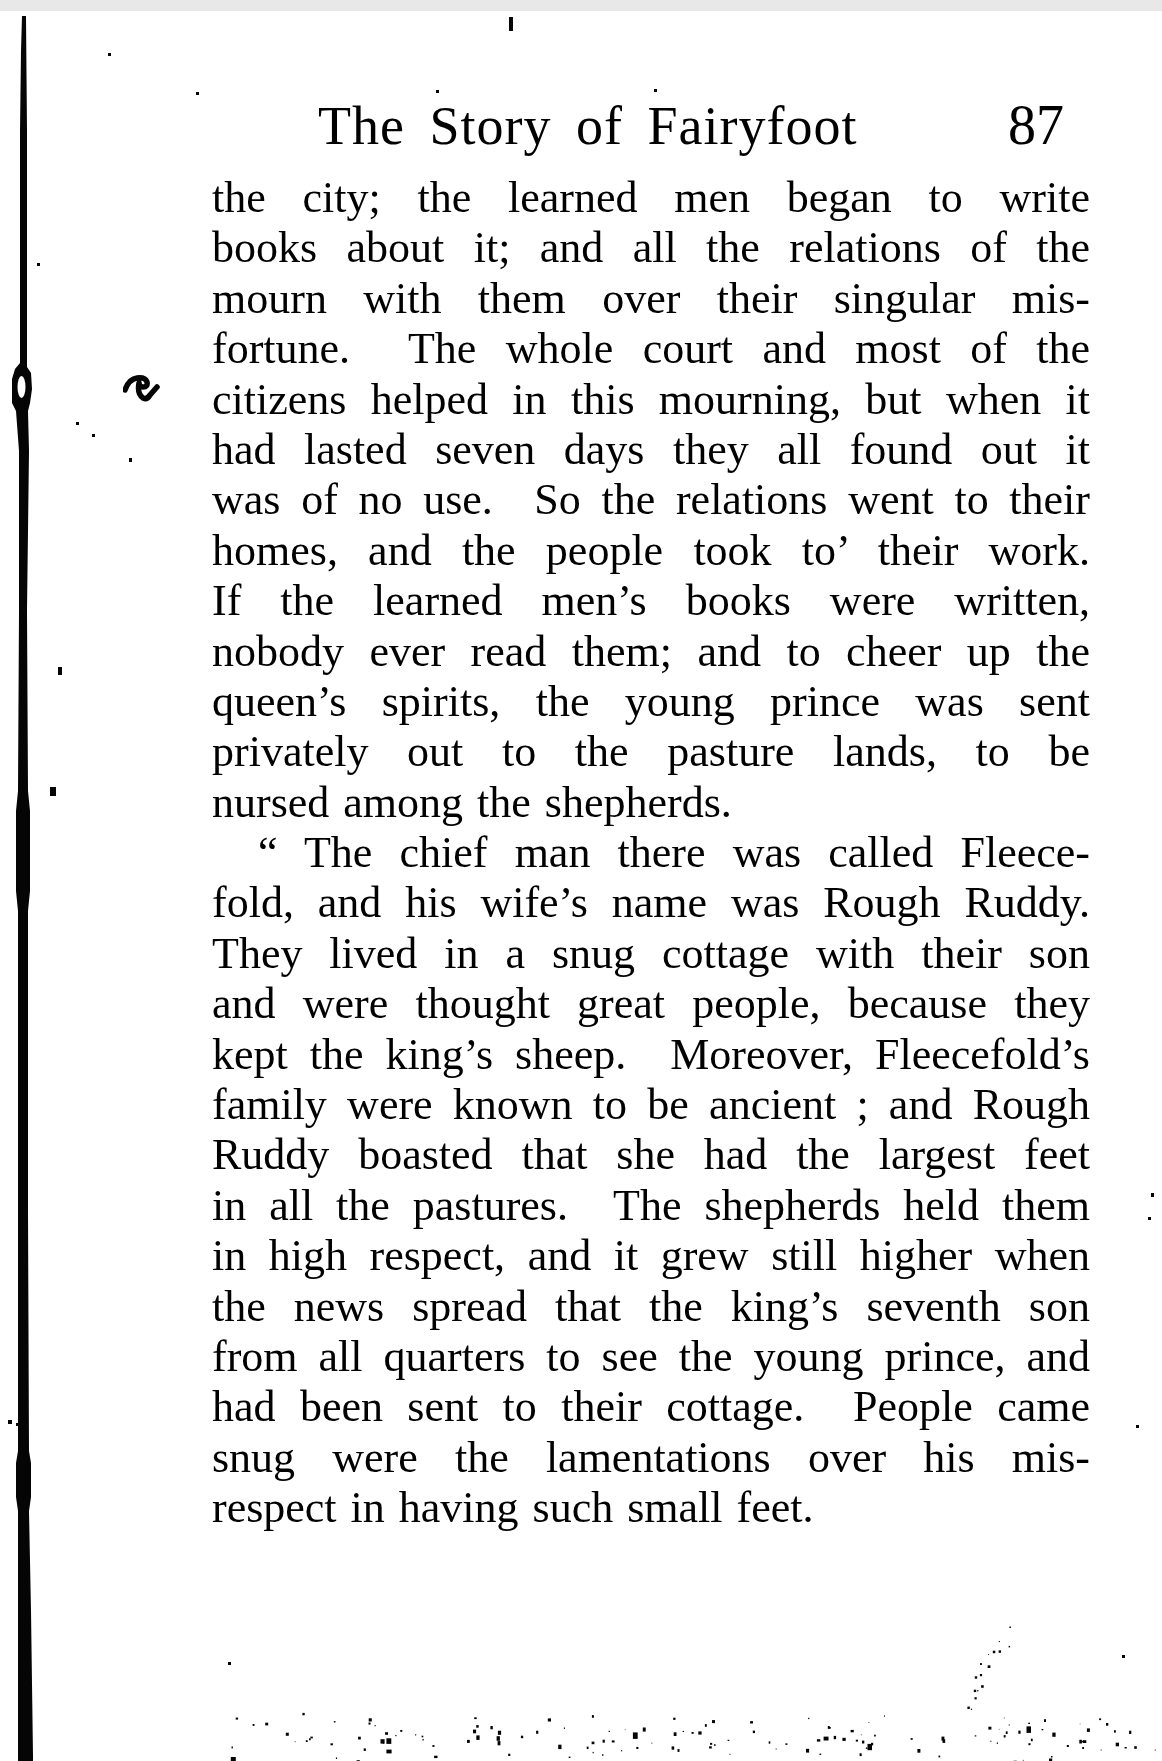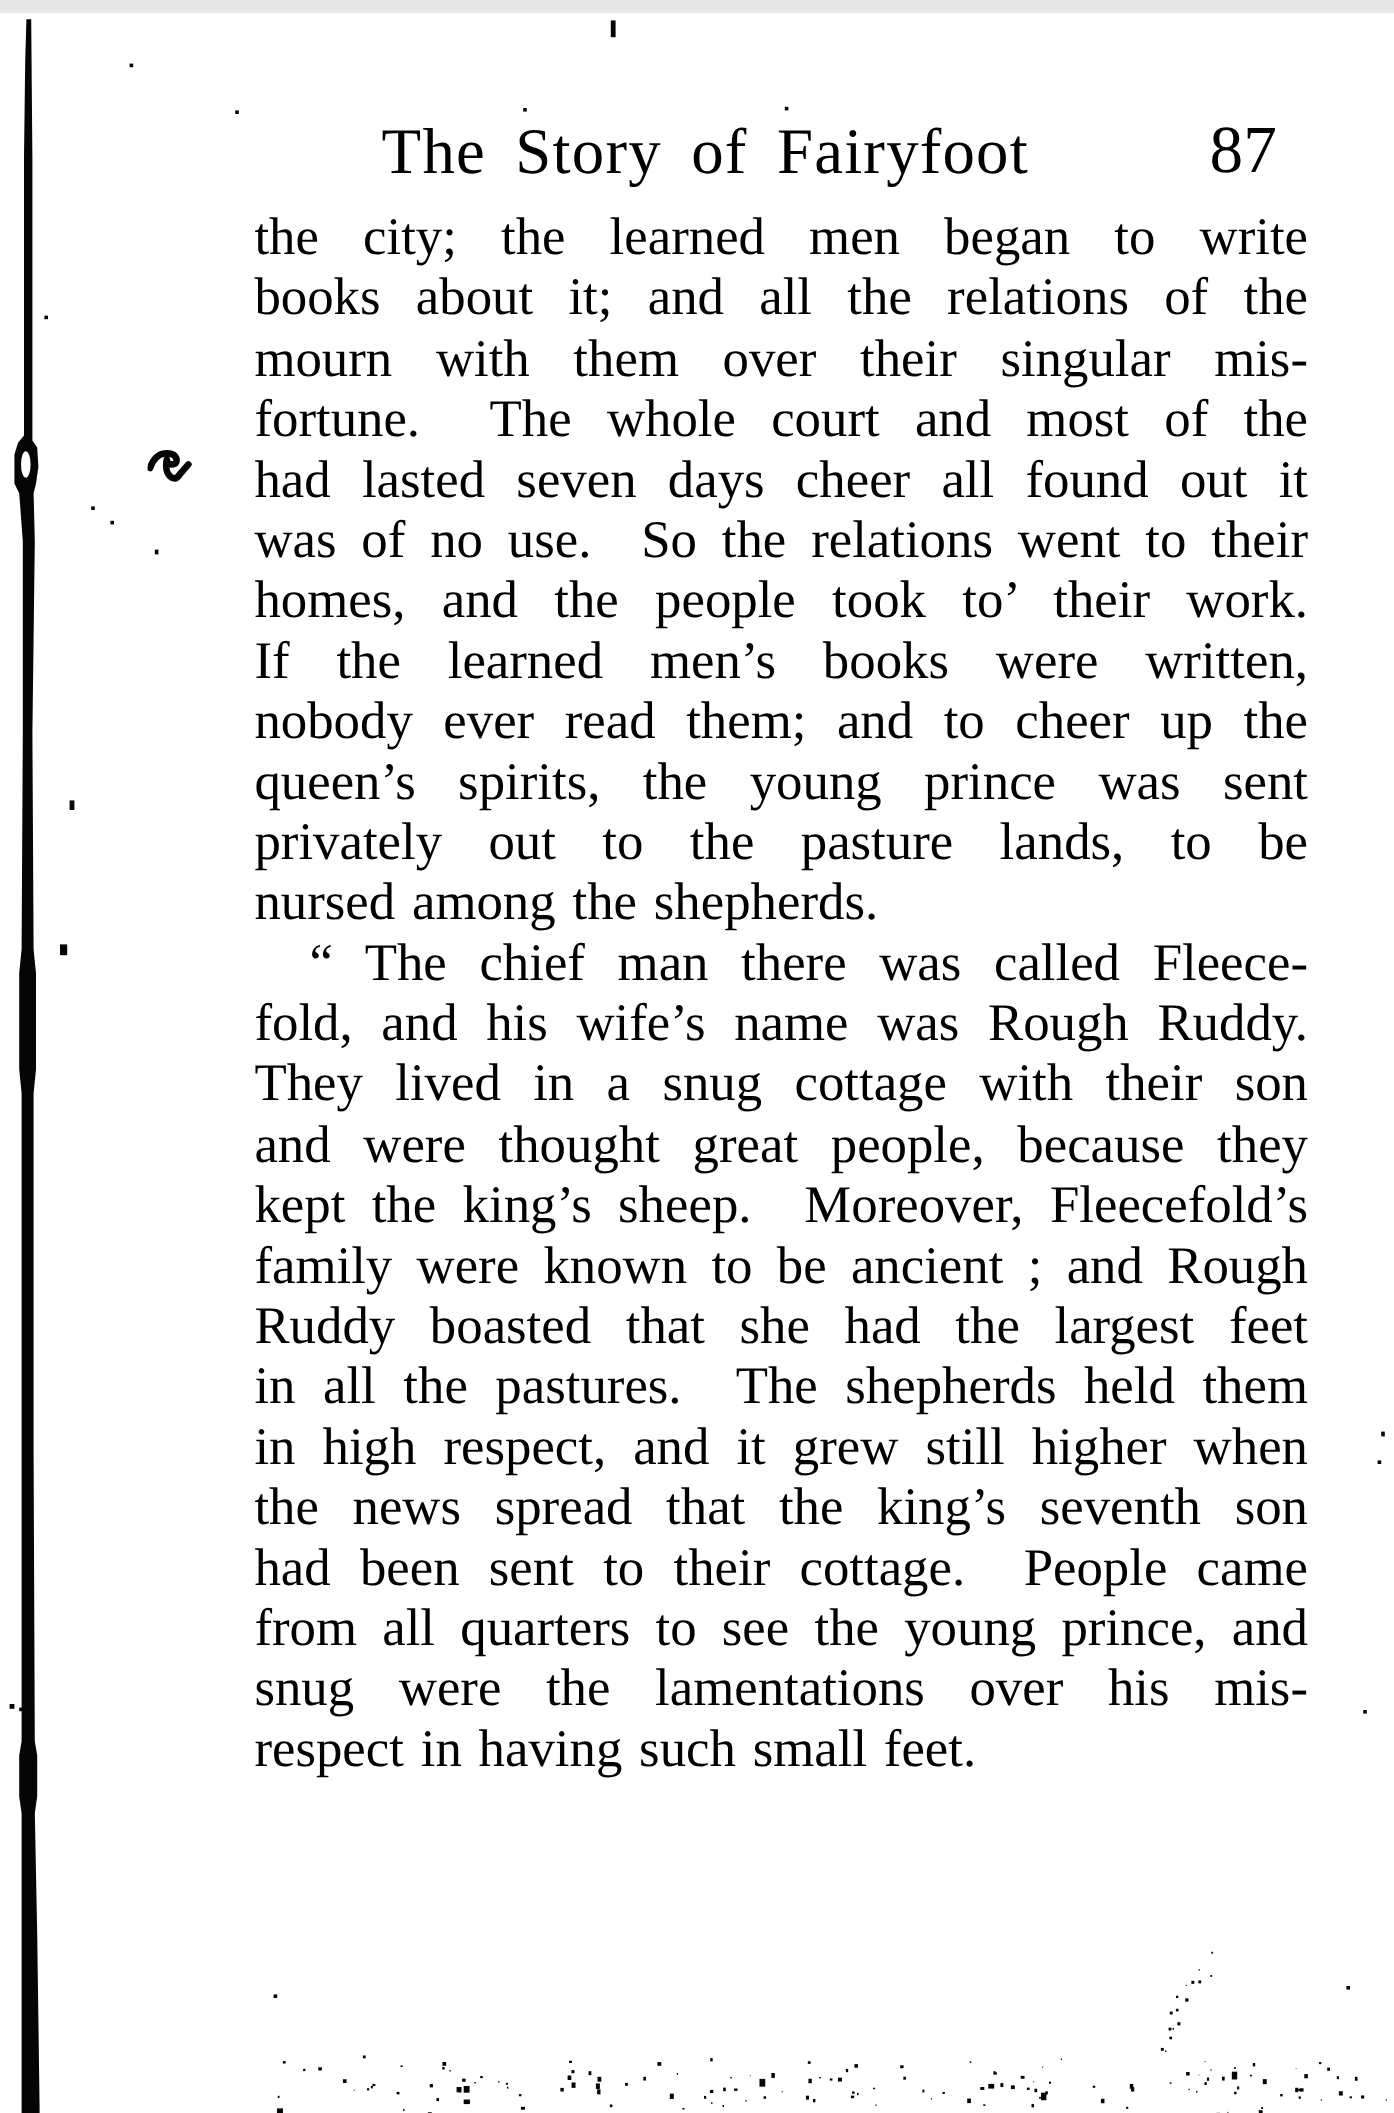--- a/index.html
+++ b/index.html
@@ -69,40 +69,41 @@
   </svg>
 
   <div class="running-title">The Story of Fairyfoot</div>
   <div class="page-number">87</div>
 
   <div class="textblock">
       <div class="line">the city; the learned men began to write</div>
       <div class="line">books about it; and all the relations of the</div>
       <div class="line">mourn with them over their singular mis-</div>
       <div class="line">fortune.&nbsp; The whole court and most of the</div>
-      <div class="line">had lasted seven days cheer all found out it</div>
+      <div class="line">citizens helped in this mourning, but when it</div>
+      <div class="line">had lasted seven days they all found out it</div>
       <div class="line">was of no use.&nbsp; So the relations went to their</div>
       <div class="line">homes, and the people took to’ their work.</div>
       <div class="line">If the learned men’s books were written,</div>
       <div class="line">nobody ever read them; and to cheer up the</div>
       <div class="line">queen’s spirits, the young prince was sent</div>
       <div class="line">privately out to the pasture lands, to be</div>
       <div class="line no-just">nursed among the shepherds.</div>
       <div class="line indent">“ The chief man there was called Fleece-</div>
       <div class="line">fold, and his wife’s name was Rough Ruddy.</div>
       <div class="line">They lived in a snug cottage with their son</div>
       <div class="line">and were thought great people, because they</div>
       <div class="line">kept the king’s sheep.&nbsp; Moreover, Fleecefold’s</div>
       <div class="line">family were known to be ancient ; and Rough</div>
       <div class="line">Ruddy boasted that she had the largest feet</div>
       <div class="line">in all the pastures.&nbsp; The shepherds held them</div>
       <div class="line">in high respect, and it grew still higher when</div>
       <div class="line">the news spread that the king’s seventh son</div>
+      <div class="line">from all quarters to see the young prince, and</div>
       <div class="line">had been sent to their cottage.&nbsp; People came</div>
-      <div class="line">from all quarters to see the young prince, and</div>
       <div class="line">snug were the lamentations over his mis-</div>
       <div class="line no-just">respect in having such small feet.</div>
     </div>
 
   <svg class="artifact" id="noise-layer" style="left:0;top:0" width="1162" height="1761" viewBox="0 0 1162 1761">
       <rect x="509.0" y="6.0" width="4.0" height="14.0" fill="#050505"></rect>
       <rect x="436.0" y="79.0" width="3.0" height="3.0" fill="#050505"></rect>
       <rect x="654.0" y="78.0" width="3.0" height="3.0" fill="#050505"></rect>
       <rect x="108.0" y="42.0" width="3.0" height="3.0" fill="#050505"></rect>
       <rect x="196.0" y="81.0" width="3.0" height="3.0" fill="#050505"></rect>

